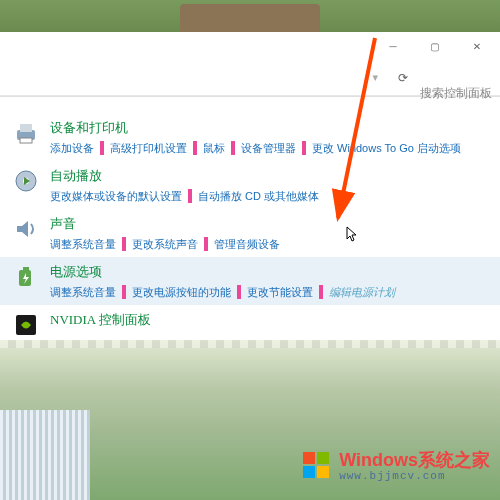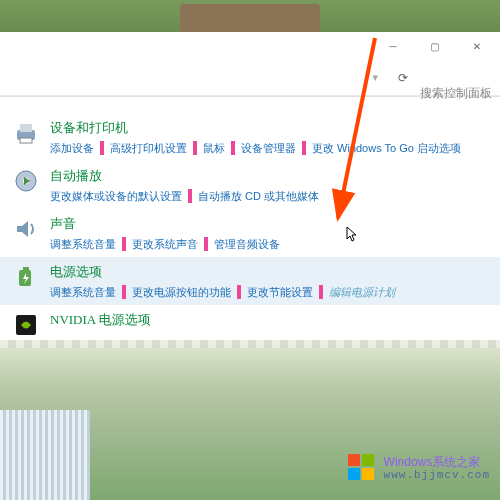--- a/index.html
+++ b/index.html
@@ -35,21 +35,21 @@
     .arrow-overlay { position: absolute; top: 32px; left: 280px; pointer-events: none; }
     
     .cursor-icon { position: absolute; top: 225px; left: 344px; font-size: 14px; color: #000; pointer-events: none; }
     
     .bottom-bg { position: absolute; bottom: 0; left: 0; right: 0; height: 160px; background: linear-gradient(to bottom, #e0e8d0 0%, #b8c8a8 30%, #9fb890 60%, #7fa870 100%); }
     .bottom-bg::before { content: ""; position: absolute; top: 0; left: 0; right: 0; height: 8px; background: repeating-linear-gradient(90deg, rgba(255,255,255,0.4) 0 8px, rgba(200,200,200,0.3) 8px 16px); }
     .waterfall { position: absolute; bottom: 0; left: 0; width: 90px; height: 90px; background: repeating-linear-gradient(90deg, #e8f0f5 0 3px, #c0d0d8 3px 6px); }
     
     .watermark { position: absolute; bottom: 18px; right: 10px; display: flex; align-items: center; gap: 8px; }
     .wm-logo { width: 30px; height: 30px; }
-    .wm-text { font-size: 12px; color: #8b5cf6; font-weight: 400; }
+    .wm-text { font-size: 18px; color: #ef4444; font-weight: 700; }
     .wm-url { font-size: 11px; color: #4a6d9e; letter-spacing: 1px; margin-top: -2px; font-family: Liberation Mono, monospace; }
   </style>
 </head>
 <body>
 
 <div class="top-strip"></div>
 
 <div class="window-chrome">
   <div class="title-bar">
     <div class="win-btn">─</div>
@@ -144,21 +144,21 @@
   </div>
 
   <div class="category">
     <div class="cat-icon">
       <svg width="26" height="26" viewBox="0 0 26 26">
           <rect x="3" y="3" width="20" height="20" fill="#1a1a1a" rx="2"></rect>
           <path d="M8 13 Q13 6 18 13 Q13 20 8 13" fill="#76b900"></path>
         </svg>
     </div>
     <div class="cat-body">
-      <div class="cat-title">NVIDIA 电源选项</div>
+      <div class="cat-title">NVIDIA 控制面板</div>
     </div>
   </div>
 
   <div class="category">
     <div class="cat-icon">
       <svg width="26" height="26" viewBox="0 0 26 26">
           <rect x="3" y="3" width="20" height="20" fill="#e89050" rx="2"></rect>
           <polygon points="6,10 10,10 14,6 14,20 10,16 6,16" fill="#fff"></polygon>
         </svg>
     </div>

